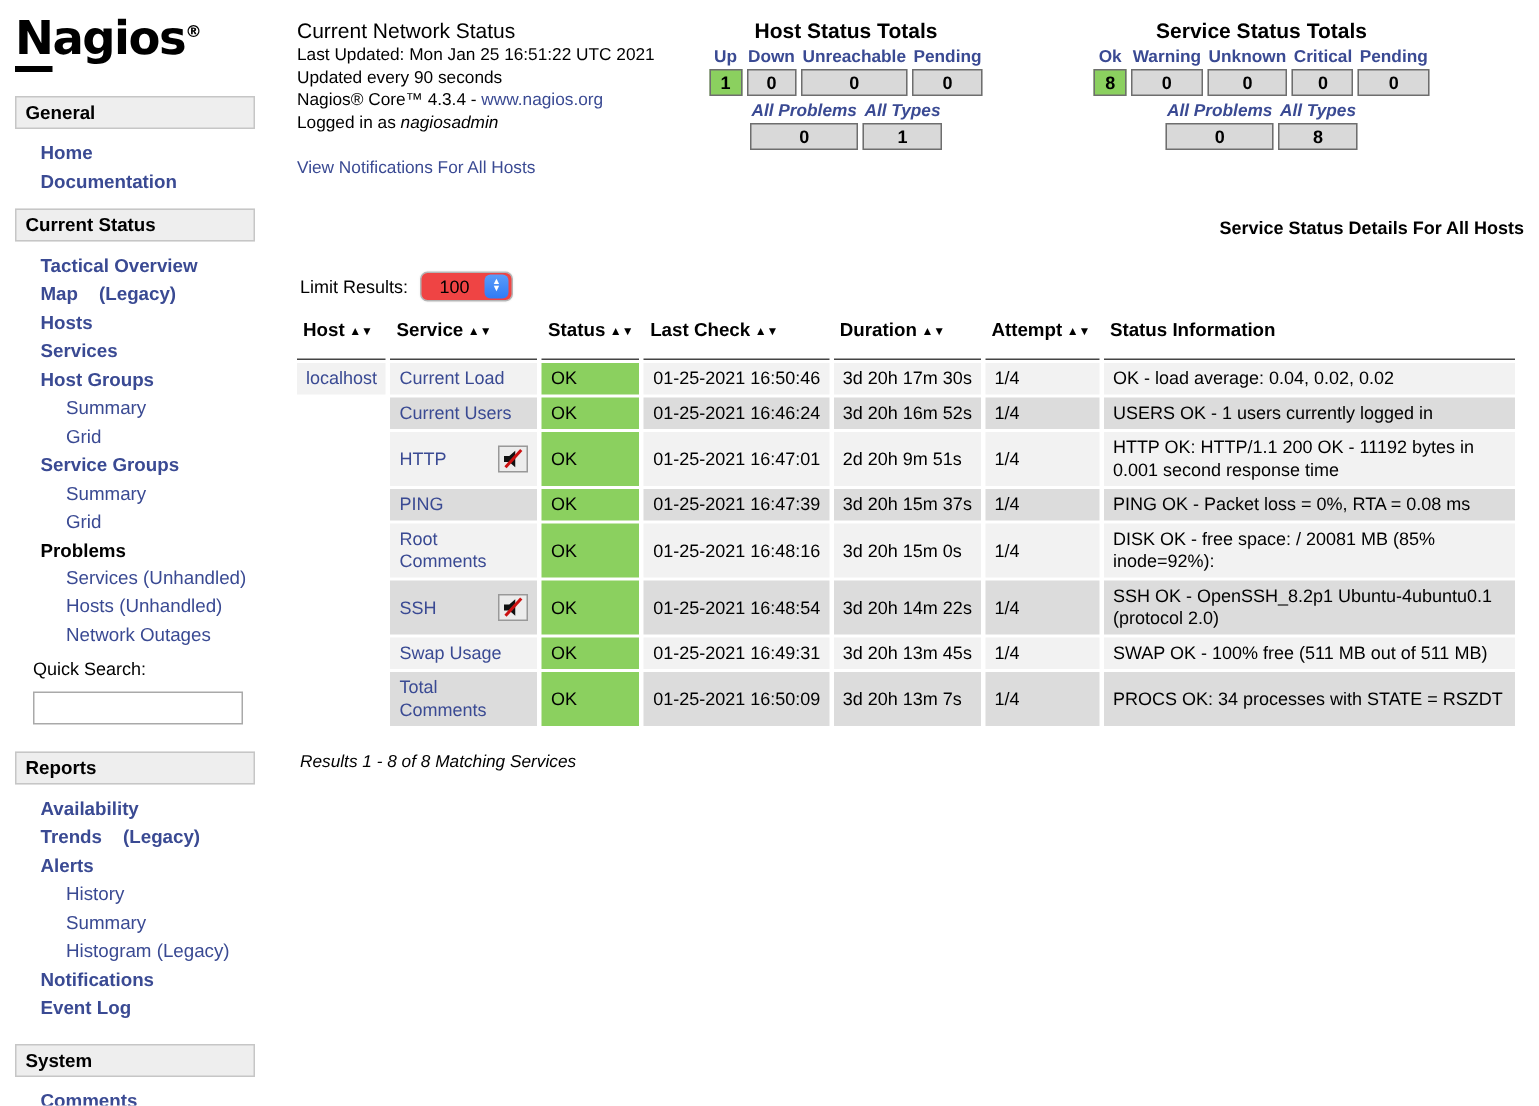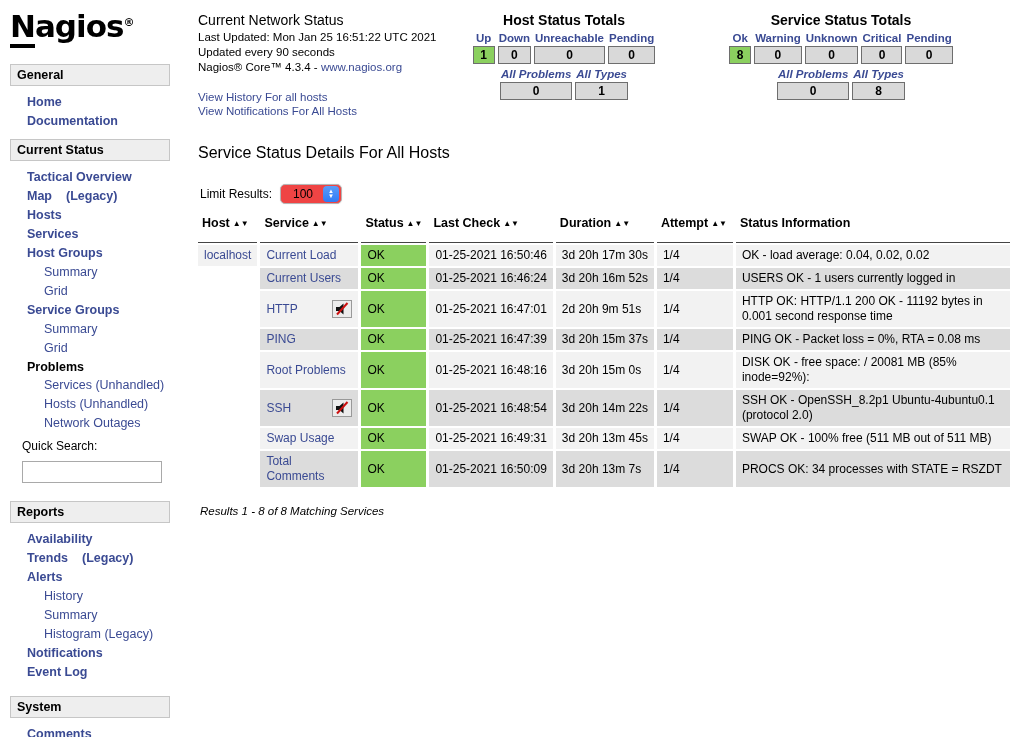--- a/index.html
+++ b/index.html
@@ -45,21 +45,21 @@
   .totals-host{width:212px; margin-left:12px;}
   .totals-service{width:250px; margin-left:46px;}
   .totals h2{font-size:14px; font-weight:bold; margin-bottom:2px;}
   .totals table{border-collapse:separate; border-spacing:3px 2px; margin:0 auto;}
   .totals .lbl{color:var(--link-blue); font-weight:bold; font-size:11.5px; padding:0 1px; text-align:center;}
   .totals .lbl-italic{font-style:italic;}
   .totals .box{border:1px solid #6e6e6e; background:var(--box-gray); font-weight:bold; font-size:12px;
     text-align:center; padding:1px 6px; min-width:22px;}
   .totals .box.green{background:var(--ok-green);}
 
-  .page-title{width:818px; text-align:left; font-size:16px; font-weight:normal; margin:26px 0 22px 0;}
+  .page-title{width:818px; text-align:right; font-size:12px; font-weight:bold; margin:26px 0 22px 0;}
 
   .limit-row{display:flex; align-items:center; margin:0 0 8px 2px;}
   .limit-row .limit-label{font-size:12px; margin-right:8px;}
   .select-box{display:inline-flex; align-items:center; border:1px solid #b5b5b5; border-radius:5px;
     background:#ef4444; padding:1px 2px 1px 10px; min-width:62px; justify-content:flex-end;
     box-shadow:0 0 0 1px rgba(0,0,0,0.02); cursor:default;}
   .select-box .sel-value{font-size:12px; margin-right:10px;}
   .stepper{width:16px; height:16px; border-radius:4px; background:linear-gradient(#5a9cf8,#2f7bf6);
     display:flex; flex-direction:column; align-items:center; justify-content:center; color:#fff;}
   .stepper span{font-size:6px; line-height:5px;}
@@ -136,22 +136,22 @@
   </div>
 
   <div class="main">
 
     <div class="top-area">
       <div class="netstatus">
         <h2>Current Network Status</h2>
         <div class="info-line">Last Updated: Mon Jan 25 16:51:22 UTC 2021</div>
         <div class="info-line">Updated every 90 seconds</div>
         <div class="info-line"><span>Nagios® Core™ 4.3.4 - </span><a>www.nagios.org</a></div>
+        <div class="info-line"><span>Logged in as </span><em>nagiosadmin</em></div>
         <div class="view-links">
-          <a>View History For all hosts</a>
           <a>View Notifications For All Hosts</a>
         </div>
       </div>
 
       <div class="totals totals-host">
         <h2>Host Status Totals</h2>
         <table>
           <tbody>
               <tr>
             <td class="lbl">Up</td>
@@ -283,21 +283,21 @@
           <td class="c-host cell-white"></td>
           <td class="c-serv"><a>PING</a></td>
           <td class="c-status">OK</td>
           <td class="c-last">01-25-2021 16:47:39</td>
           <td class="c-dur">3d 20h 15m 37s</td>
           <td class="c-att">1/4</td>
           <td class="c-info">PING OK - Packet loss = 0%, RTA = 0.08 ms</td>
         </tr>
         <tr class="r-light">
           <td class="c-host cell-white"></td>
-          <td class="c-serv"><a>Root Problems</a></td>
+          <td class="c-serv"><a>Root Comments</a></td>
           <td class="c-status">OK</td>
           <td class="c-last">01-25-2021 16:48:16</td>
           <td class="c-dur">3d 20h 15m 0s</td>
           <td class="c-att">1/4</td>
           <td class="c-info">DISK OK - free space: / 20081 MB (85% inode=92%):</td>
         </tr>
         <tr class="r-dark">
           <td class="c-host cell-white"></td>
           <td class="c-serv">
               <div class="serv-wrap">

